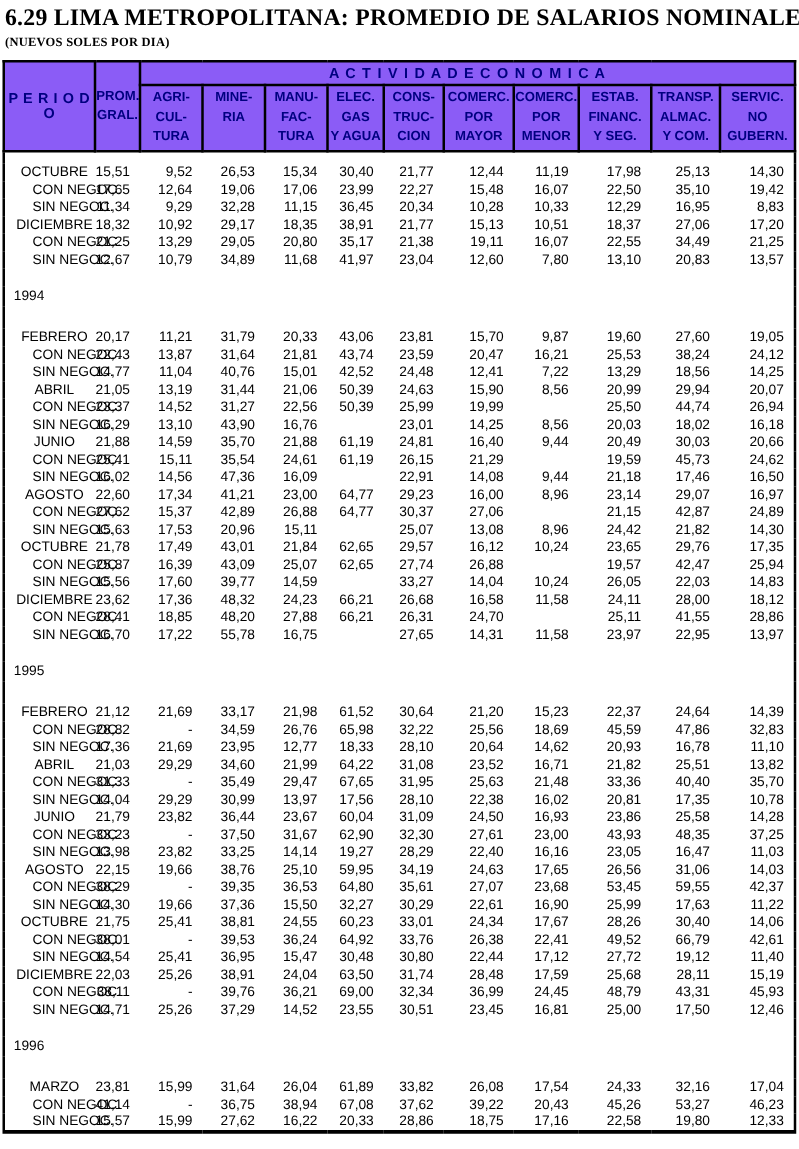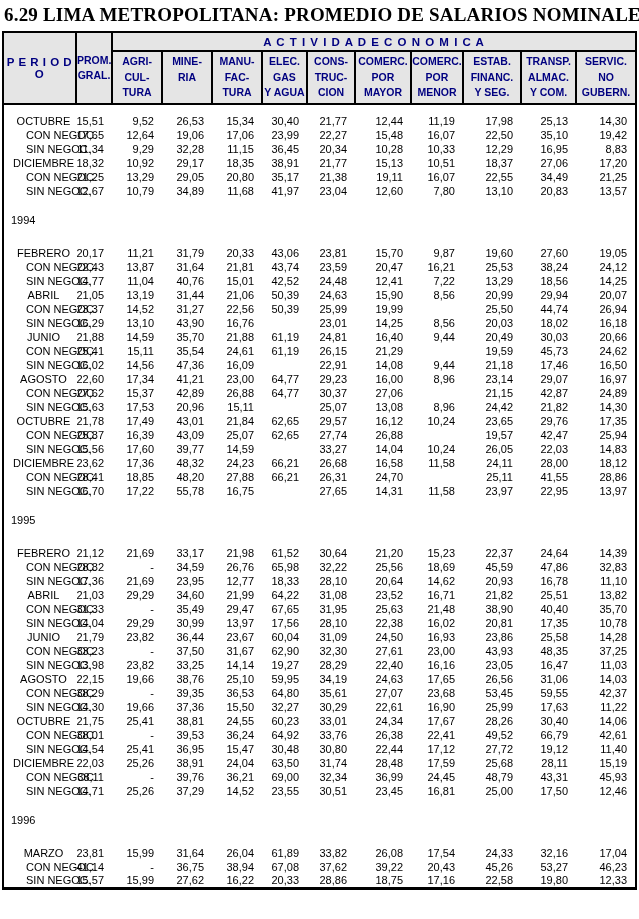--- a/index.html
+++ b/index.html
@@ -2,41 +2,42 @@
 <html><head>
 <meta charset="utf-8">
 <style>
   html,body{margin:0;padding:0;background:#ffffff;}
   body{width:639px;height:919px;font-family:"Liberation Sans",sans-serif;color:#000;overflow:hidden;}
   .title-block{padding:5px 0 0 4px;font-family:"Liberation Serif",serif;font-weight:bold;}
   .title-line{font-size:19px;line-height:19px;letter-spacing:.2px;white-space:nowrap;}
   .subtitle{font-size:10px;line-height:12px;margin-top:5px;letter-spacing:.2px;}
   table.salary{border-collapse:collapse;table-layout:fixed;width:635px;margin:7px 0 0 2px;
     border:2px solid #000;border-bottom:3px solid #000;}
-  thead th{background:#e5e5e5;color:#000080;font-weight:bold;border:2px solid #000;padding:0;}
+  thead th{background:#8b5cf6;color:#000080;font-weight:bold;border:2px solid #000;padding:0;}
   th.banner{font-size:11.5px;letter-spacing:1px;height:17px;text-align:center;vertical-align:middle;}
   th.periodo{font-size:11.5px;letter-spacing:.5px;text-align:center;vertical-align:middle;}
   th.prom{font-size:10.5px;line-height:15px;white-space:pre-line;text-align:center;vertical-align:middle;}
   th.colhead{font-size:10.5px;line-height:15.5px;white-space:pre-line;
     vertical-align:top;padding-top:2px;height:49px;margin-top:48px;}
   tbody td{border:none;font-size:11px;line-height:12px;padding:0;}
   tr.data-row{height:14px;}
   td.rowlabel{text-align:center;padding-left:7px;white-space:nowrap;}
   td.rowlabel.indent{padding-left:22px;}
   td.num{text-align:right;padding-right:8px;white-space:nowrap;}
   tr.year-row{height:16px;}
   tr.year-row td{padding-left:7px;}
   span.year{font-size:11px;}
   tr.spacer td{border:none;}
 </style>
 </head>
 <body>
 
 <div class="title-block">
   <div class="title-line">6.29  LIMA METROPOLITANA: PROMEDIO DE SALARIOS NOMINALES, POR</div>
+  <div class="subtitle">(NUEVOS SOLES POR DIA)</div>
 </div>
 
 <table class="salary">
   <colgroup>
     <col style="width:73px">
       <col style="width:36px">
       <col style="width:50px">
       <col style="width:50px">
     <col style="width:50px">
       <col style="width:45px">
@@ -503,21 +504,21 @@
       <tr class="data-row">
         <td class="rowlabel indent">CON NEGOC.</td>
         <td class="num">31,33</td>
         <td class="num">-</td>
         <td class="num">35,49</td>
         <td class="num">29,47</td>
         <td class="num">67,65</td>
         <td class="num">31,95</td>
         <td class="num">25,63</td>
         <td class="num">21,48</td>
-        <td class="num">38,90</td>
+        <td class="num">33,36</td>
         <td class="num">40,40</td>
         <td class="num">35,70</td>
       </tr>
       <tr class="data-row">
         <td class="rowlabel indent">SIN NEGOC.</td>
         <td class="num">14,04</td>
         <td class="num">29,29</td>
         <td class="num">30,99</td>
         <td class="num">13,97</td>
         <td class="num">17,56</td>

